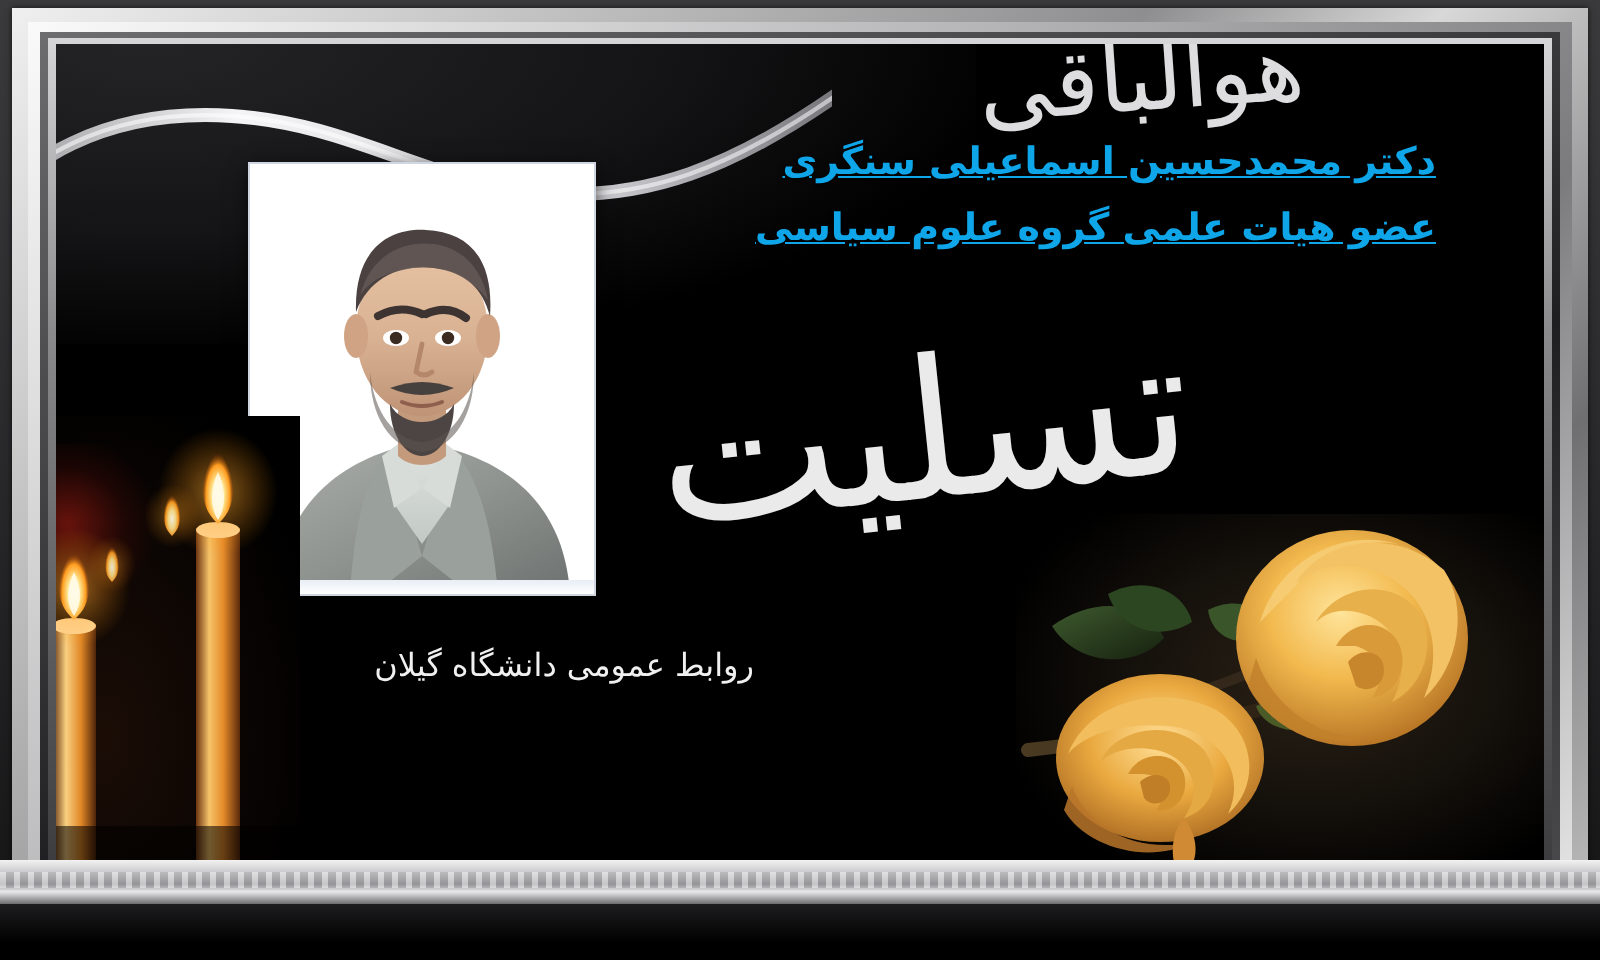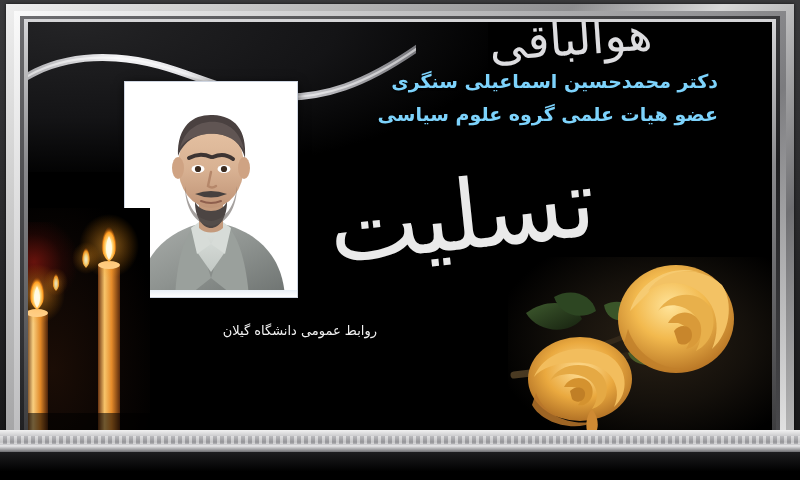--- a/index.html
+++ b/index.html
@@ -55,29 +55,29 @@
 
   
   .photo-wrap{position:absolute;left:97px;top:60px;width:172px;height:215px;
       background:#fff;box-shadow:0 0 0 1px #cfd6e2, 0 2px 10px rgba(0,0,0,.8);}
   .photo{position:absolute;inset:0;overflow:hidden;background:#ffffff;}
   .photo svg{display:block;width:100%;height:100%;}
   .photo-foot{position:absolute;left:0;right:0;bottom:0;height:7px;
       background:linear-gradient(180deg,#e8eef6,#ffffff);}
 
   
-  .txt{position:absolute;color:#7dd3fc;direction:rtl;text-align:right;
+  .txt{position:absolute;color:#0ea5e9;direction:rtl;text-align:right;
       font-weight:bold;white-space:nowrap;
-      text-shadow:0 1px 2px rgba(0,0,0,.9);}
+      text-shadow:0 1px 2px rgba(0,0,0,.9);text-decoration:underline;}
   .txt-l1{right:54px;top:48px;font-size:19px;}
   .txt-l2{right:54px;top:81px;font-size:19px;margin-left:47px;}
   .txt-l3{right:54px;top:188px;font-size:19px;}
 
   .credit{position:absolute;right:395px;top:301px;color:#f0f0f0;
-      direction:rtl;text-align:right;font-size:13px;white-space:nowrap;
+      direction:rtl;text-align:right;font-size:16px;white-space:nowrap;
       text-shadow:0 1px 2px rgba(0,0,0,.9);}
 
   
   .roses{position:absolute;right:-6px;bottom:-10px;width:270px;height:185px;
       background:radial-gradient(ellipse at 55% 45%,#2a2116 0%,#14100b 45%,#000 78%);}
   .roses svg{position:absolute;inset:0;width:100%;height:100%;}
 
   
   .candles{position:absolute;left:-28px;bottom:-6px;width:150px;height:230px;
       background:radial-gradient(ellipse at 35% 70%,#1b0d06 0%,#0a0503 50%,#000 80%);}

